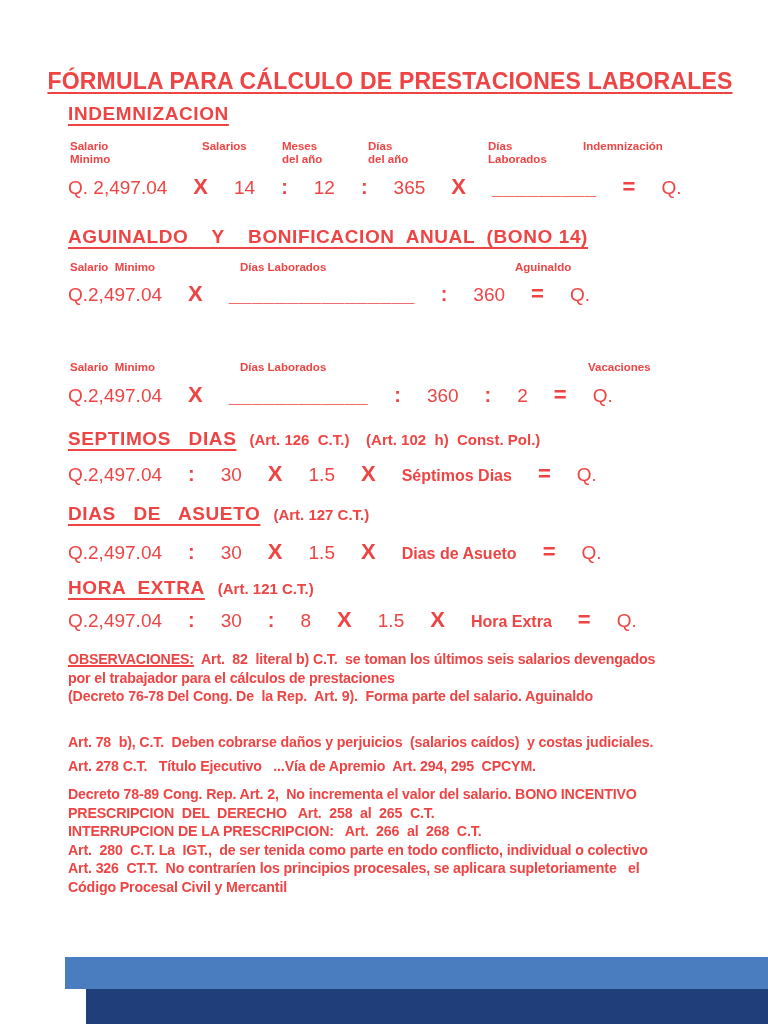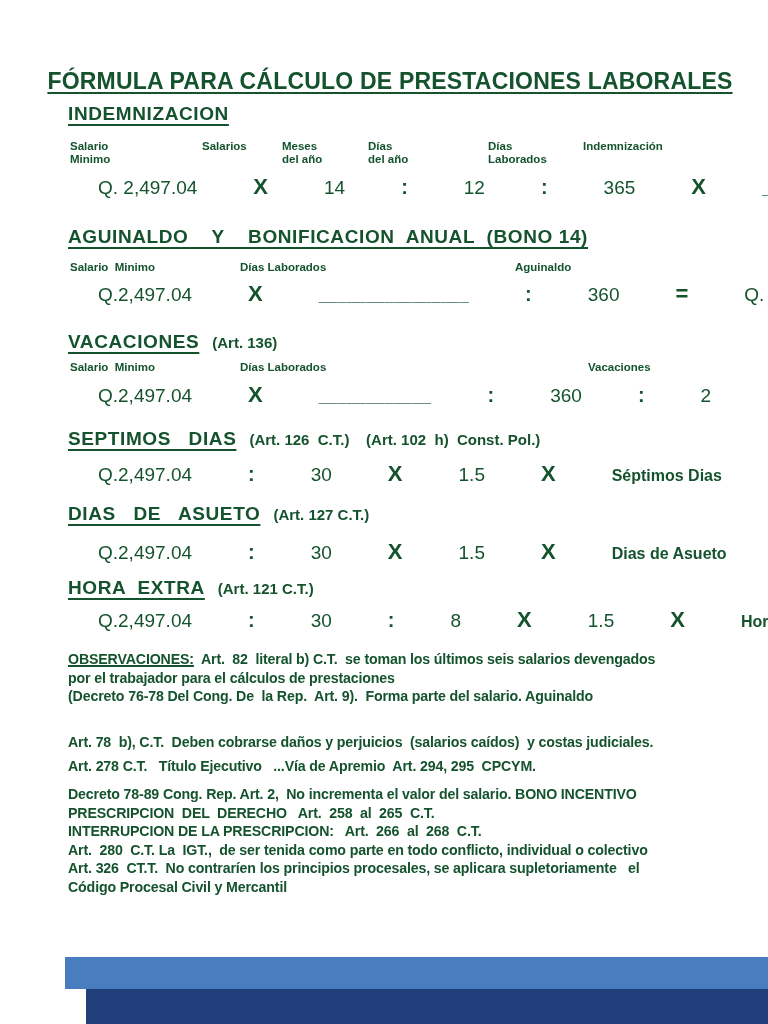--- a/index.html
+++ b/index.html
@@ -1,18 +1,18 @@
 <!DOCTYPE html>
 <html><head>
 <meta charset="utf-8">
 <style>
   html,body{margin:0;padding:0;background:#ffffff;}
   .page{
     position:relative;width:768px;height:1024px;background:#ffffff;
-    font-family:"Liberation Sans","DejaVu Sans",sans-serif;color:#14532d;
+    font-family:"Liberation Sans","DejaVu Sans",sans-serif;color:#ef4444;
     overflow:hidden;
   }
   .pre{white-space:pre;}
   .title{
     position:absolute;top:68px;left:40px;right:28px;text-align:center;
     font-size:23px;font-weight:700;letter-spacing:0.2px;
     text-decoration:underline;text-decoration-thickness:2px;text-underline-offset:3px;
   }
   .shead{position:absolute;left:68px;font-size:19px;font-weight:700;}
   .shead .hu{
@@ -22,27 +22,27 @@
   }
   .shead .note{font-size:15px;margin-left:13px;letter-spacing:0;}
   .hdr{position:absolute;left:68px;font-size:11.5px;font-weight:700;line-height:13px;height:28px;}
   .hdr span{position:absolute;top:0;white-space:pre;}
   .h1 span:nth-child(1){left:2px}.h1 span:nth-child(2){left:134px}
   .h1 span:nth-child(3){left:214px}.h1 span:nth-child(4){left:300px}
   .h1 span:nth-child(5){left:420px}.h1 span:nth-child(6){left:515px}
   .h2 span:nth-child(1){left:2px}.h2 span:nth-child(2){left:172px}.h2 span:nth-child(3){left:447px}
   .h3 span:nth-child(1){left:2px}.h3 span:nth-child(2){left:172px}.h3 span:nth-child(3){left:520px}
   .f{position:absolute;left:68px;display:flex;align-items:baseline;white-space:pre;}
-  .f .t{margin-right:26px;margin-left:30px;}
+  .f .t{margin-right:26px;}
   .f .t:last-child{margin-right:0;}
   .f .v{font-size:19px;font-weight:400;}
   .f .x{font-size:22px;font-weight:700;}
   .f .d{font-size:20px;font-weight:800;}
   .f .e{font-size:22px;font-weight:700;}
-  .f .b{font-size:16px;font-weight:600;letter-spacing:0.5px;}
+  .f .b{font-size:20px;font-weight:600;letter-spacing:0.5px;}
   .f .s{font-size:16px;font-weight:700;}
   .body-text{
     position:absolute;left:68px;right:24px;
     font-size:14.2px;font-weight:600;line-height:18.6px;letter-spacing:-0.15px;
   }
   .b700{font-weight:700;}
   .obs-label{font-weight:700;text-decoration:underline;text-decoration-thickness:2px;}
   .bar-light{position:absolute;left:65px;right:0;top:957px;height:32px;}
   .bar-dark{position:absolute;left:86px;right:0;top:989px;height:35px;}
 </style>
@@ -73,23 +73,20 @@
   <div class="shead" style="top:226px">
     <span class="hu pre">AGUINALDO    Y    BONIFICACION  ANUAL  (BONO 14)</span>
   </div>
   <div class="hdr h2" style="top:261px">
       <span>Salario  Minimo</span>
       <span>Días Laborados</span>
       <span>Aguinaldo</span>
     </div>
   <div class="f" style="top:281px"><span class="t v">Q.2,497.04</span><span class="t x">X</span><span class="t b">________________</span><span class="t d">:</span><span class="t v">360</span><span class="t e">=</span><span class="t v">Q.</span></div>
 
-  <div class="shead" style="top:331px">
-    <span class="hu pre">VACACIONES</span><span class="note pre">(Art. 136)</span>
-  </div>
   <div class="hdr h3" style="top:361px">
       <span>Salario  Minimo</span>
       <span>Días Laborados</span>
       <span>Vacaciones</span>
     </div>
   <div class="f" style="top:382px"><span class="t v">Q.2,497.04</span><span class="t x">X</span><span class="t b">____________</span><span class="t d">:</span><span class="t v">360</span><span class="t d">:</span><span class="t v">2</span><span class="t e">=</span><span class="t v">Q.</span></div>
 
   <div class="shead" style="top:428px">
     <span class="hu pre">SEPTIMOS   DIAS</span><span class="note pre">(Art. 126  C.T.)    (Art. 102  h)  Const. Pol.)</span>
   </div>

